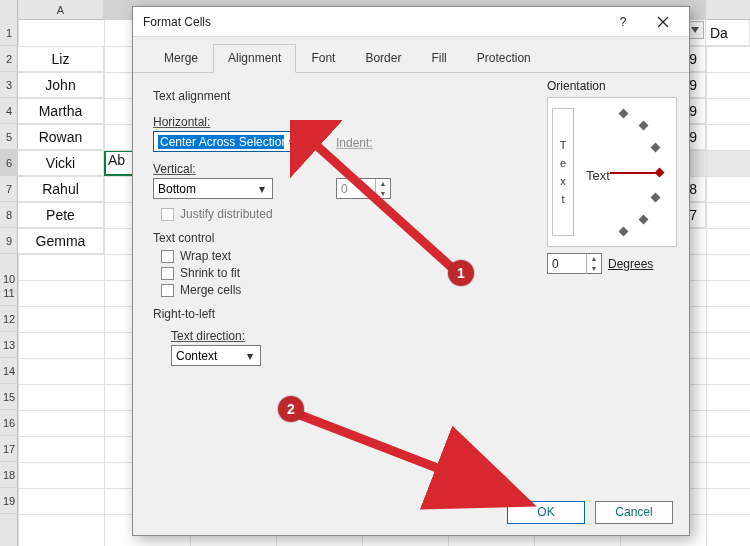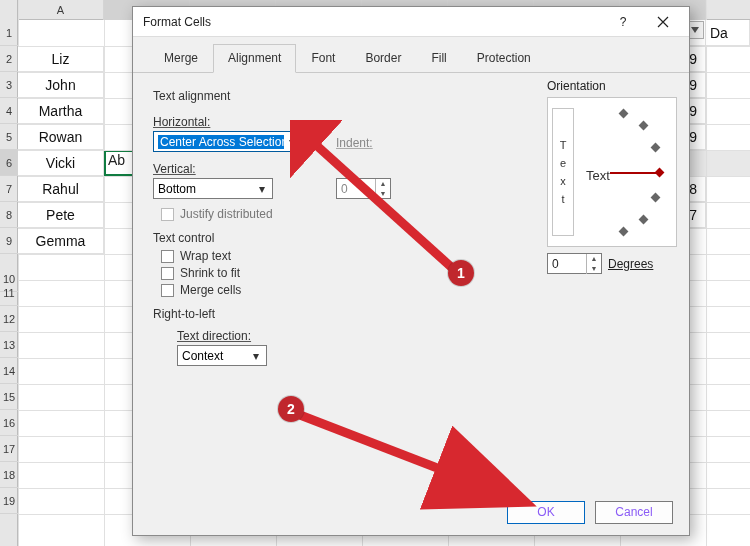--- a/index.html
+++ b/index.html
@@ -164,21 +164,21 @@
   .orient .line { position:absolute; height:2px; background:#a00; left:28px; top:68px; width:46px; }
   .orient .degrow { display:flex; align-items:center; gap:6px; margin-top:6px; }
   .footer {
     position:absolute; left:0; right:0; bottom:0; height:46px;
     display:flex; justify-content:flex-end; align-items:center;
     gap:10px; padding:0 16px;
   }
   .pushbtn {
     min-width:78px; height:23px;
     border:1px solid #7a7a7a; background:#fdfdfd;
-    font-size:12px; color:#8b5cf6;
+    font-size:12px; color:#0f766e;
     display:flex; align-items:center; justify-content:center;
   }
   .pushbtn.primary { border:1.5px solid #0067c0; }
   
   .callout {
     position:absolute; width:26px; height:26px; border-radius:50%;
     background:#c0272d; color:#fff; display:flex; align-items:center; justify-content:center;
     font-size:14px; font-weight:600; box-shadow:0 0 0 1px rgba(0,0,0,.15);
     z-index:50;
   }
@@ -359,21 +359,21 @@
           <div class="box"></div>
           <span>Shrink to fit</span>
         </div>
       <div class="chk" style="color:#333">
           <div class="box"></div>
           <span>Merge cells</span>
         </div>
     </div>
 
     <div class="grouplabel" style="margin-top:10px">Right-to-left</div>
-    <div style="margin-left:24px">
+    <div style="margin-left:18px">
       <div class="fieldlabel">Text direction:</div>
       <div class="select" style="width:90px">
         <span class="selText">Context</span>
         <span class="caret">▾</span>
       </div>
     </div>
 
     <div class="orient">
       <div>Orientation</div>
       <div class="panel">

